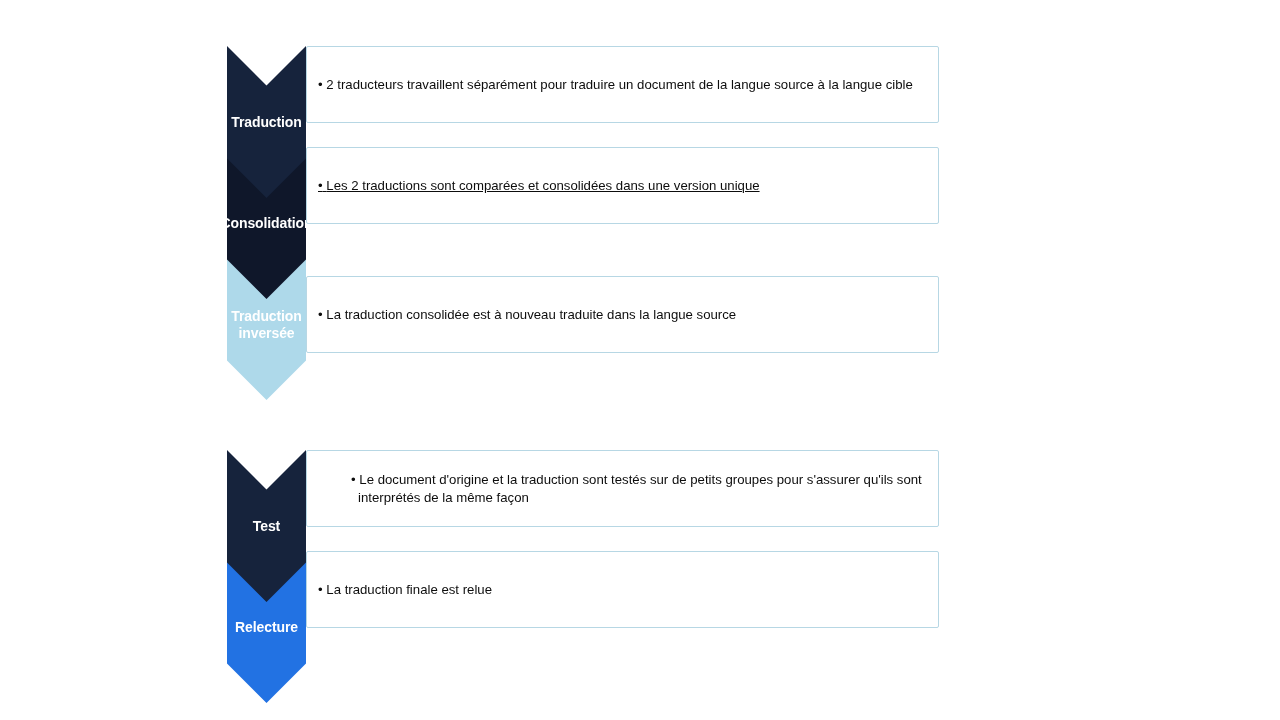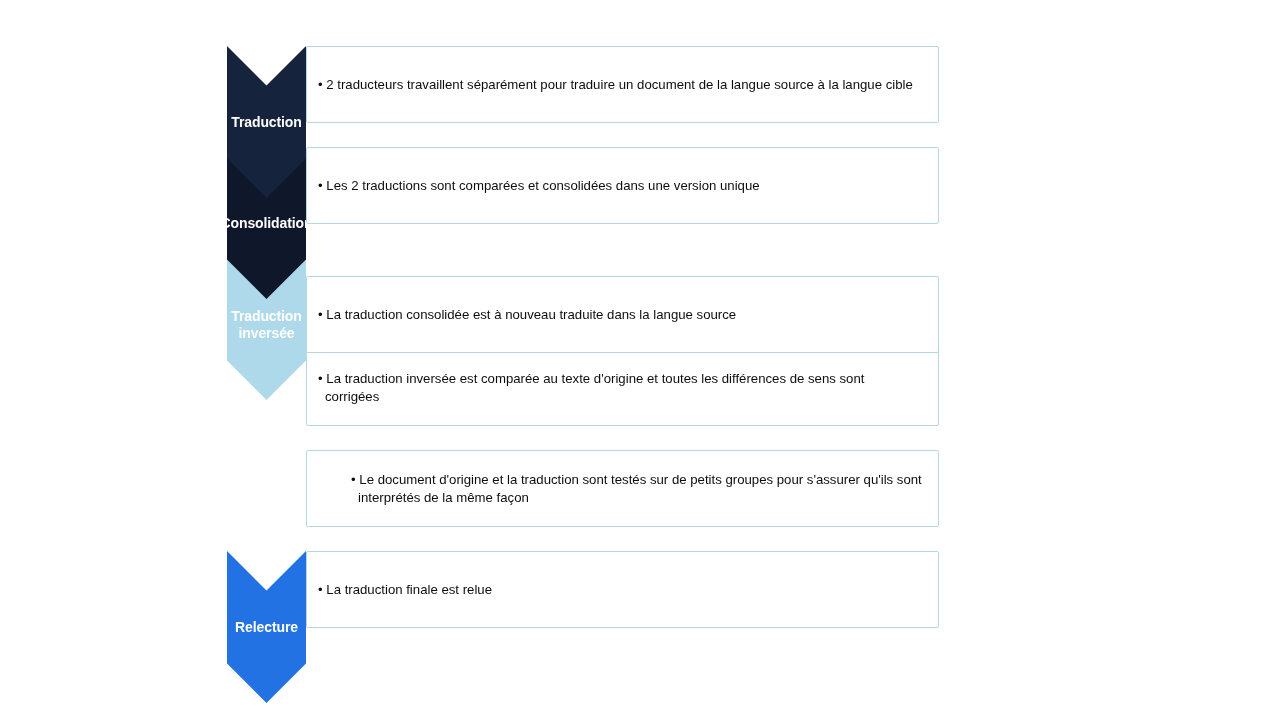--- a/index.html
+++ b/index.html
@@ -102,38 +102,38 @@
         </div>
         <div class="content-box" style="border-color: rgb(183, 215, 228);">
           <div class="content-text" style="color: rgb(13, 13, 13);"><span class="bullet">•</span> <span>2 traducteurs travaillent séparément pour traduire un document de la langue source à la langue cible</span></div>
         </div>
       </div>
       <div class="step" style="top: 101px; z-index: 9;">
         <div class="chevron" style="background: #0f172a;">
           <div class="chevron-label">Consolidation</div>
         </div>
         <div class="content-box" style="border-color: rgb(183, 215, 228);">
-          <div class="content-text" style="color: rgb(13, 13, 13);"><span class="bullet">•</span> <span>Les 2 traductions sont comparées et consolidées dans une version unique</span></div>
+          <div class="content-text" style="color: rgb(13, 13, 13); text-decoration: underline;"><span class="bullet">•</span> <span>Les 2 traductions sont comparées et consolidées dans une version unique</span></div>
         </div>
       </div>
       <div class="step" style="top: 202px; z-index: 8;">
         <div class="chevron" style="background: rgb(174, 217, 234);">
           <div class="chevron-label">Traduction
 inversée</div>
         </div>
         <div class="content-box" style="border-color: rgb(183, 215, 228); margin-top: 28px;">
           <div class="content-text" style="color: rgb(13, 13, 13);"><span class="bullet">•</span> <span>La traduction consolidée est à nouveau traduite dans la langue source</span></div>
         </div>
       </div>
       <div class="step" style="top: 303px; z-index: 7;">
-        <div class="content-box" style="border-color: rgb(183, 215, 228);">
-          <div class="content-text" style="color: rgb(13, 13, 13);"><span class="bullet">•</span> <span>La traduction inversée est comparée au texte d'origine et toutes les différences de sens sont corrigées</span></div>
-        </div>
       </div>
       <div class="step" style="top: 404px; z-index: 6;">
+        <div class="chevron" style="background: rgb(22, 35, 60);">
+          <div class="chevron-label">Test</div>
+        </div>
         <div class="content-box" style="border-color: rgb(183, 215, 228);">
           <div class="content-text" style="color: rgb(13, 13, 13); margin-left: 40px;"><span class="bullet">•</span> <span>Le document d'origine et la traduction sont testés sur de petits groupes pour s'assurer qu'ils sont interprétés de la même façon</span></div>
         </div>
       </div>
       <div class="step" style="top: 505px; z-index: 5;">
         <div class="chevron" style="background: rgb(34, 114, 227);">
           <div class="chevron-label">Relecture</div>
         </div>
         <div class="content-box" style="border-color: rgb(183, 215, 228);">
           <div class="content-text" style="color: rgb(13, 13, 13);"><span class="bullet">•</span> <span>La traduction finale est relue</span></div>

